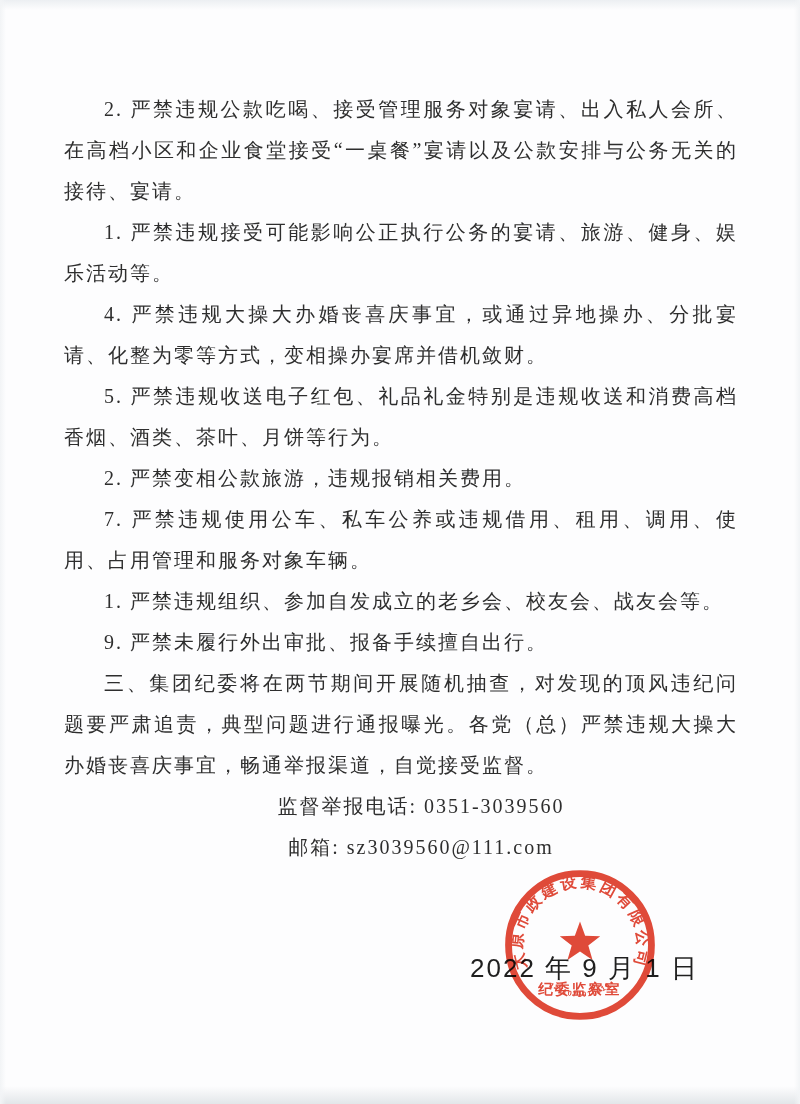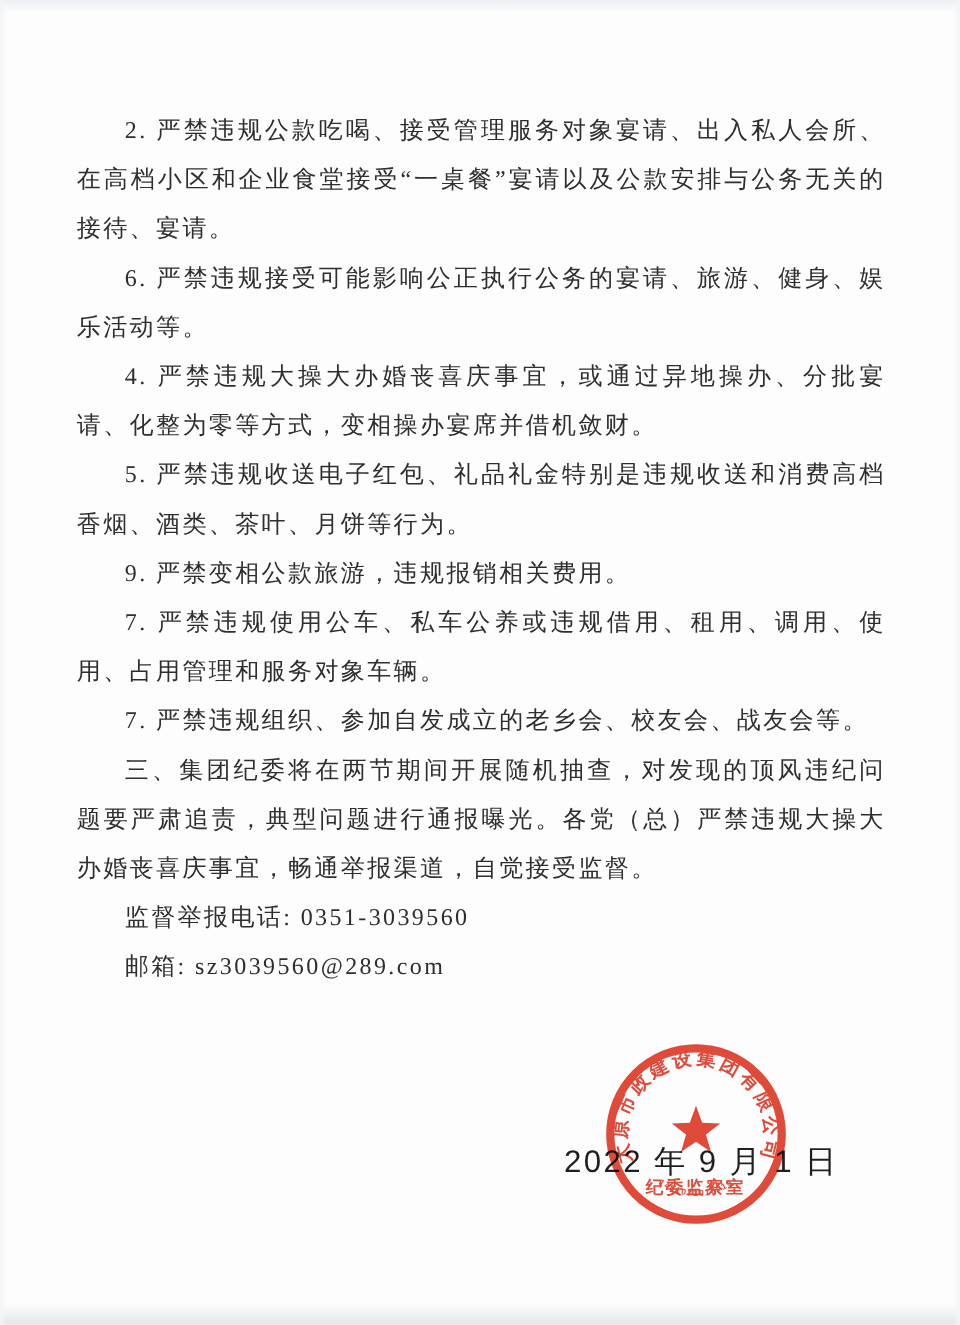--- a/index.html
+++ b/index.html
@@ -14,21 +14,21 @@
   .edge-bottom{bottom:0;left:0;right:0;height:18px;background:linear-gradient(rgba(255,255,255,0),#e2e6e9);}
   .edge-left{top:0;bottom:0;left:0;width:6px;background:linear-gradient(90deg,#f2f4f6,rgba(255,255,255,0));}
   .edge-right{top:0;bottom:0;right:0;width:6px;background:linear-gradient(270deg,#f2f4f6,rgba(255,255,255,0));}
 
   .content{
     position:absolute;top:89px;left:64px;width:674px;
     font-size:20px;line-height:41px;letter-spacing:2px;
     color:#2e2e2e;text-align:justify;
   }
   .para{margin:0;text-indent:2em;}
-  .contact{text-align:left;}
+  .contact{text-align:center;}
 
   .date{
     position:absolute;left:470px;top:953px;
     font-family:"Liberation Sans","DejaVu Sans",sans-serif;
     font-size:26px;line-height:30px;letter-spacing:2px;color:#1f1f1f;
     white-space:nowrap;
   }
 
   .stamp{
     position:absolute;left:504px;top:869px;width:152px;height:152px;
@@ -48,29 +48,30 @@
 
 <div class="page">
 
   <div class="edge edge-top"></div>
   <div class="edge edge-bottom"></div>
   <div class="edge edge-left"></div>
   <div class="edge edge-right"></div>
 
   <div class="content">
     <p class="para">2. 严禁违规公款吃喝、接受管理服务对象宴请、出入私人会所、在高档小区和企业食堂接受“一桌餐”宴请以及公款安排与公务无关的接待、宴请。</p>
-    <p class="para">6. 严禁违规接受可能影响公正执行公务的宴请、旅游、健身、娱乐活动等。</p>
+    <p class="para">1. 严禁违规接受可能影响公正执行公务的宴请、旅游、健身、娱乐活动等。</p>
     <p class="para">4. 严禁违规大操大办婚丧喜庆事宜，或通过异地操办、分批宴请、化整为零等方式，变相操办宴席并借机敛财。</p>
     <p class="para">5. 严禁违规收送电子红包、礼品礼金特别是违规收送和消费高档香烟、酒类、茶叶、月饼等行为。</p>
-    <p class="para">9. 严禁变相公款旅游，违规报销相关费用。</p>
+    <p class="para">2. 严禁变相公款旅游，违规报销相关费用。</p>
     <p class="para">7. 严禁违规使用公车、私车公养或违规借用、租用、调用、使用、占用管理和服务对象车辆。</p>
-    <p class="para">7. 严禁违规组织、参加自发成立的老乡会、校友会、战友会等。</p>
+    <p class="para">1. 严禁违规组织、参加自发成立的老乡会、校友会、战友会等。</p>
+    <p class="para">9. 严禁未履行外出审批、报备手续擅自出行。</p>
     <p class="para">三、集团纪委将在两节期间开展随机抽查，对发现的顶风违纪问题要严肃追责，典型问题进行通报曝光。各党（总）严禁违规大操大办婚丧喜庆事宜，畅通举报渠道，自觉接受监督。</p>
     <p class="para contact">监督举报电话: 0351-3039560</p>
-    <p class="para contact">邮箱: sz3039560@289.com</p>
+    <p class="para contact">邮箱: sz3039560@111.com</p>
   </div>
 
   <div class="date">2022 年 9 月 1 日</div>
 
   <svg class="stamp" viewBox="0 0 200 200" xmlns="http://www.w3.org/2000/svg">
     <defs>
       <path id="arcTop" d="M 34.2 138 A 76 76 0 1 1 165.8 138" fill="none"></path>
       <path id="arcBottom" d="M 47.9 143.7 A 68 68 0 0 0 152.1 143.7" fill="none"></path>
     </defs>
 

